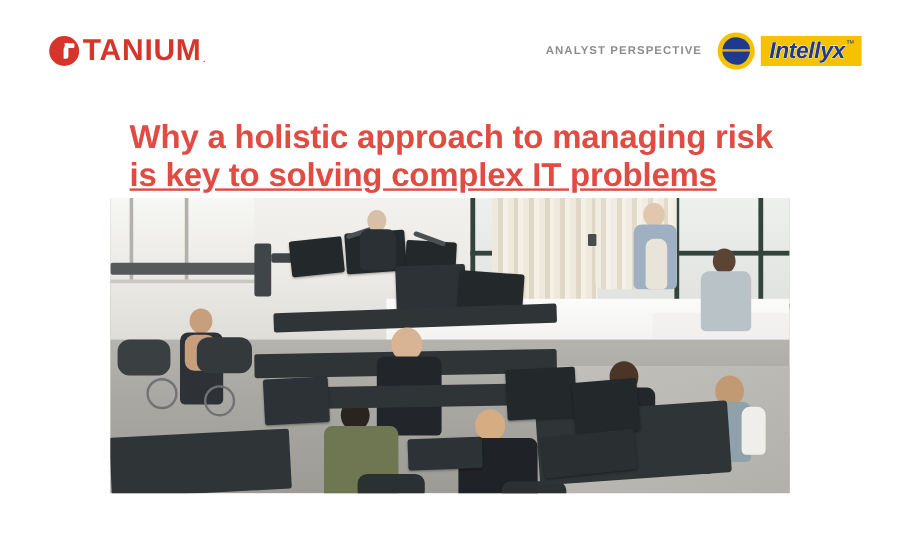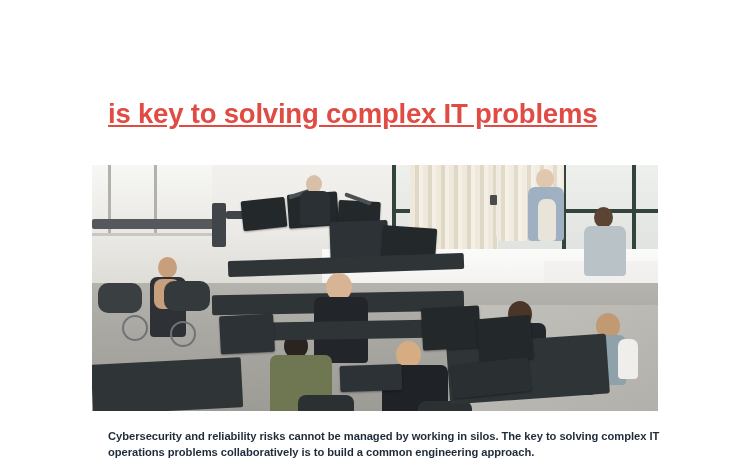--- a/index.html
+++ b/index.html
@@ -294,22 +294,46 @@
     font-weight: bold;
     line-height: 16px;
     letter-spacing: -0.05px;
   }
 </style>
 </head>
 <body>
 
 <div class="page">
 
+  <div class="header">
+
+    <div class="tanium-logo">
+      <span class="tanium-mark">
+          <span class="notch"></span>
+        </span>
+      <span class="tanium-word">TANIUM</span>
+      <span class="tanium-tm">.</span>
+    </div>
+
+    <div class="analyst-perspective">ANALYST PERSPECTIVE</div>
+
+    <div class="intellyx-logo">
+      <span class="intellyx-globe">
+        <span class="blob"></span>
+        <span class="band"></span>
+      </span>
+      <span class="intellyx-box">
+        <span class="intellyx-word">Intellyx</span>
+        <span class="intellyx-tm">™</span>
+      </span>
+    </div>
+  </div>
 
   <h1 class="headline">
+    <span class="l1">Why a holistic approach to managing risk</span>
     <span class="l2">is key to solving complex IT problems</span>
   </h1>
 
   <div class="photo">
 
     <div class="ph-layer wall"></div>
     <div class="ph-layer win-left"></div>
     <div class="ph-layer win-right"></div>
 
     <div class="mullion" style="left:300px; top:0; width:4px; height:92px;"></div>
@@ -406,18 +430,14 @@
     <div class="desk desk-dark" style="left:0px; top:196px; width:150px; height:50px; transform:rotate(-3deg);"></div>
 
     <div class="monitor" style="left:330px; top:142px; width:58px; height:42px; transform:rotate(-3deg);"></div>
     <div class="monitor" style="left:386px; top:152px; width:54px; height:44px; transform:rotate(-5deg);"></div>
     <div class="monitor lit" style="left:128px; top:150px; width:54px; height:38px; transform:rotate(-3deg);"></div>
     <div class="monitor" style="left:360px; top:196px; width:78px; height:34px; transform:rotate(-6deg); background:#2a2f32;"></div>
     <div class="monitor" style="left:248px; top:200px; width:62px; height:26px; transform:rotate(-2deg); background:#2d3236;"></div>
 
   </div>
 
-  <div class="caption">
-    <span>Cybersecurity and reliability risks cannot be managed by working in silos. The key to solving</span>
-    <span>complex IT operations problems collaboratively is to build a common engineering approach.</span>
-  </div>
 
 </div>
 
 </body></html>

